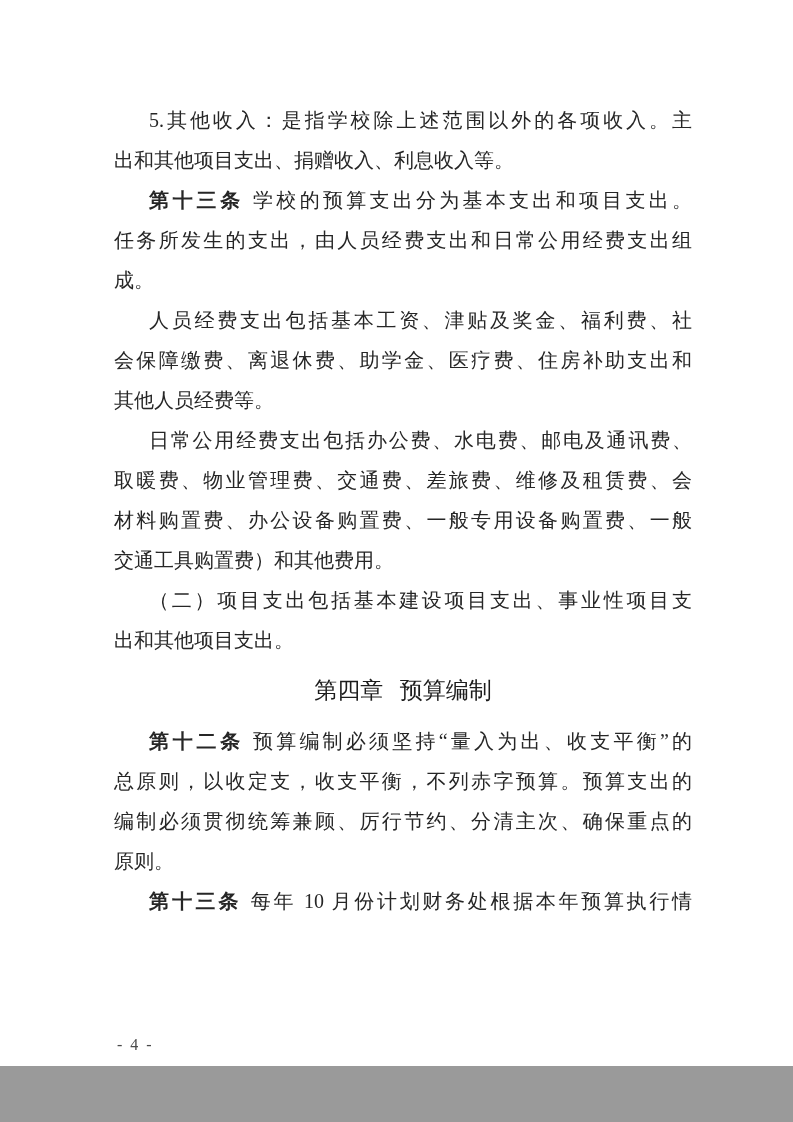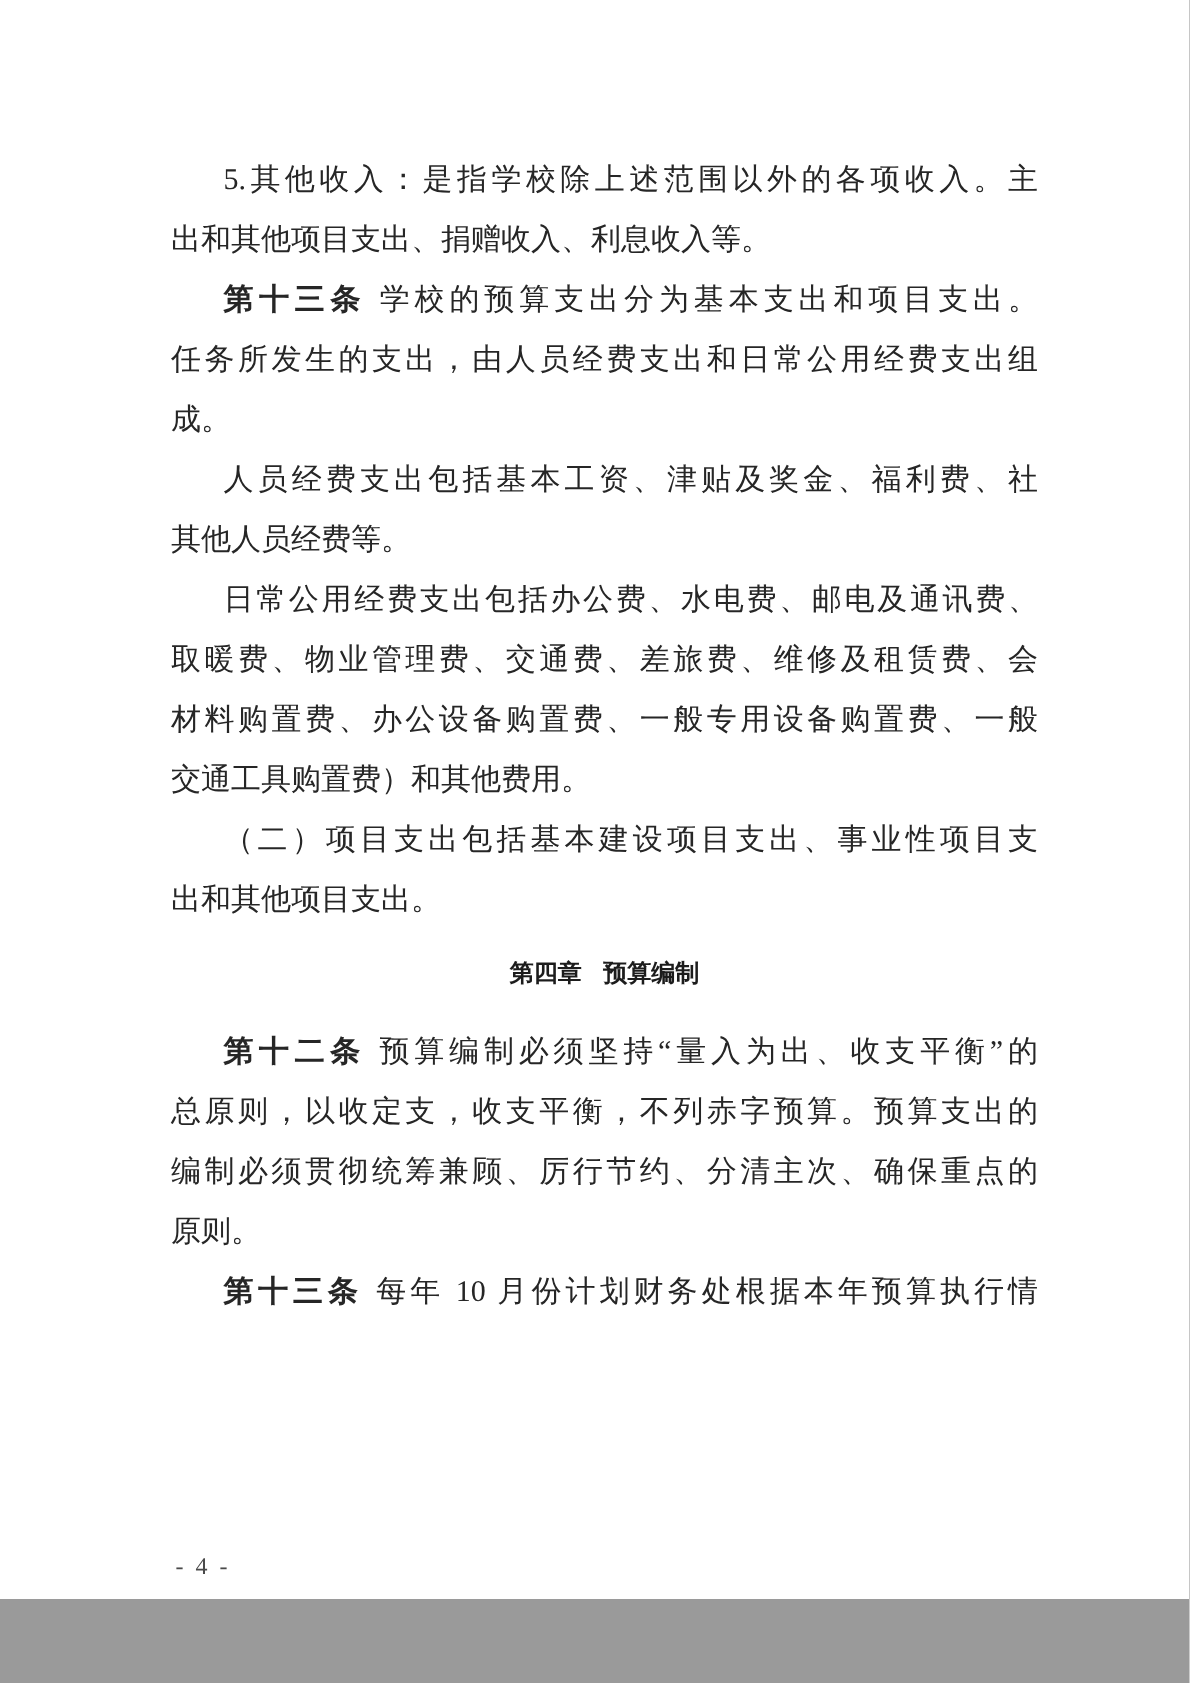--- a/index.html
+++ b/index.html
@@ -30,22 +30,22 @@
   .lead{
     font-weight:700;
     margin-right:0.45em;
     letter-spacing:0.5px;
   }
   .chapter{
     height:48px;line-height:48px;
     margin:6px 0 7px 0;
     text-align:center;
     font-family:"Liberation Sans","DejaVu Sans",sans-serif;
-    font-weight:700;
-    font-size:16px;
+    font-weight:400;
+    font-size:23px;
     color:#1c1c1c;
     word-spacing:10px;
     white-space:pre;
   }
   .footer{
     position:absolute;
     left:117px;top:1036px;
     font-size:16px;
     letter-spacing:2px;
     color:#4a4a4a;
@@ -60,20 +60,21 @@
 
     <div class="line ind just">5.其他收入：是指学校除上述范围以外的各项收入。主</div>
     <div class="line">出和其他项目支出、捐赠收入、利息收入等。</div>
 
     <div class="line ind just"><span class="lead">第十三条</span><span>学校的预算支出分为基本支出和项目支出。</span></div>
 
     <div class="line just">任务所发生的支出，由人员经费支出和日常公用经费支出组</div>
     <div class="line">成。</div>
 
     <div class="line ind just">人员经费支出包括基本工资、津贴及奖金、福利费、社</div>
+    <div class="line just">会保障缴费、离退休费、助学金、医疗费、住房补助支出和</div>
     <div class="line">其他人员经费等。</div>
 
     <div class="line ind just">日常公用经费支出包括办公费、水电费、邮电及通讯费、</div>
     <div class="line just">取暖费、物业管理费、交通费、差旅费、维修及租赁费、会</div>
     <div class="line just">材料购置费、办公设备购置费、一般专用设备购置费、一般</div>
     <div class="line">交通工具购置费）和其他费用。</div>
 
     <div class="line ind just">（二）项目支出包括基本建设项目支出、事业性项目支</div>
     <div class="line">出和其他项目支出。</div>
 

